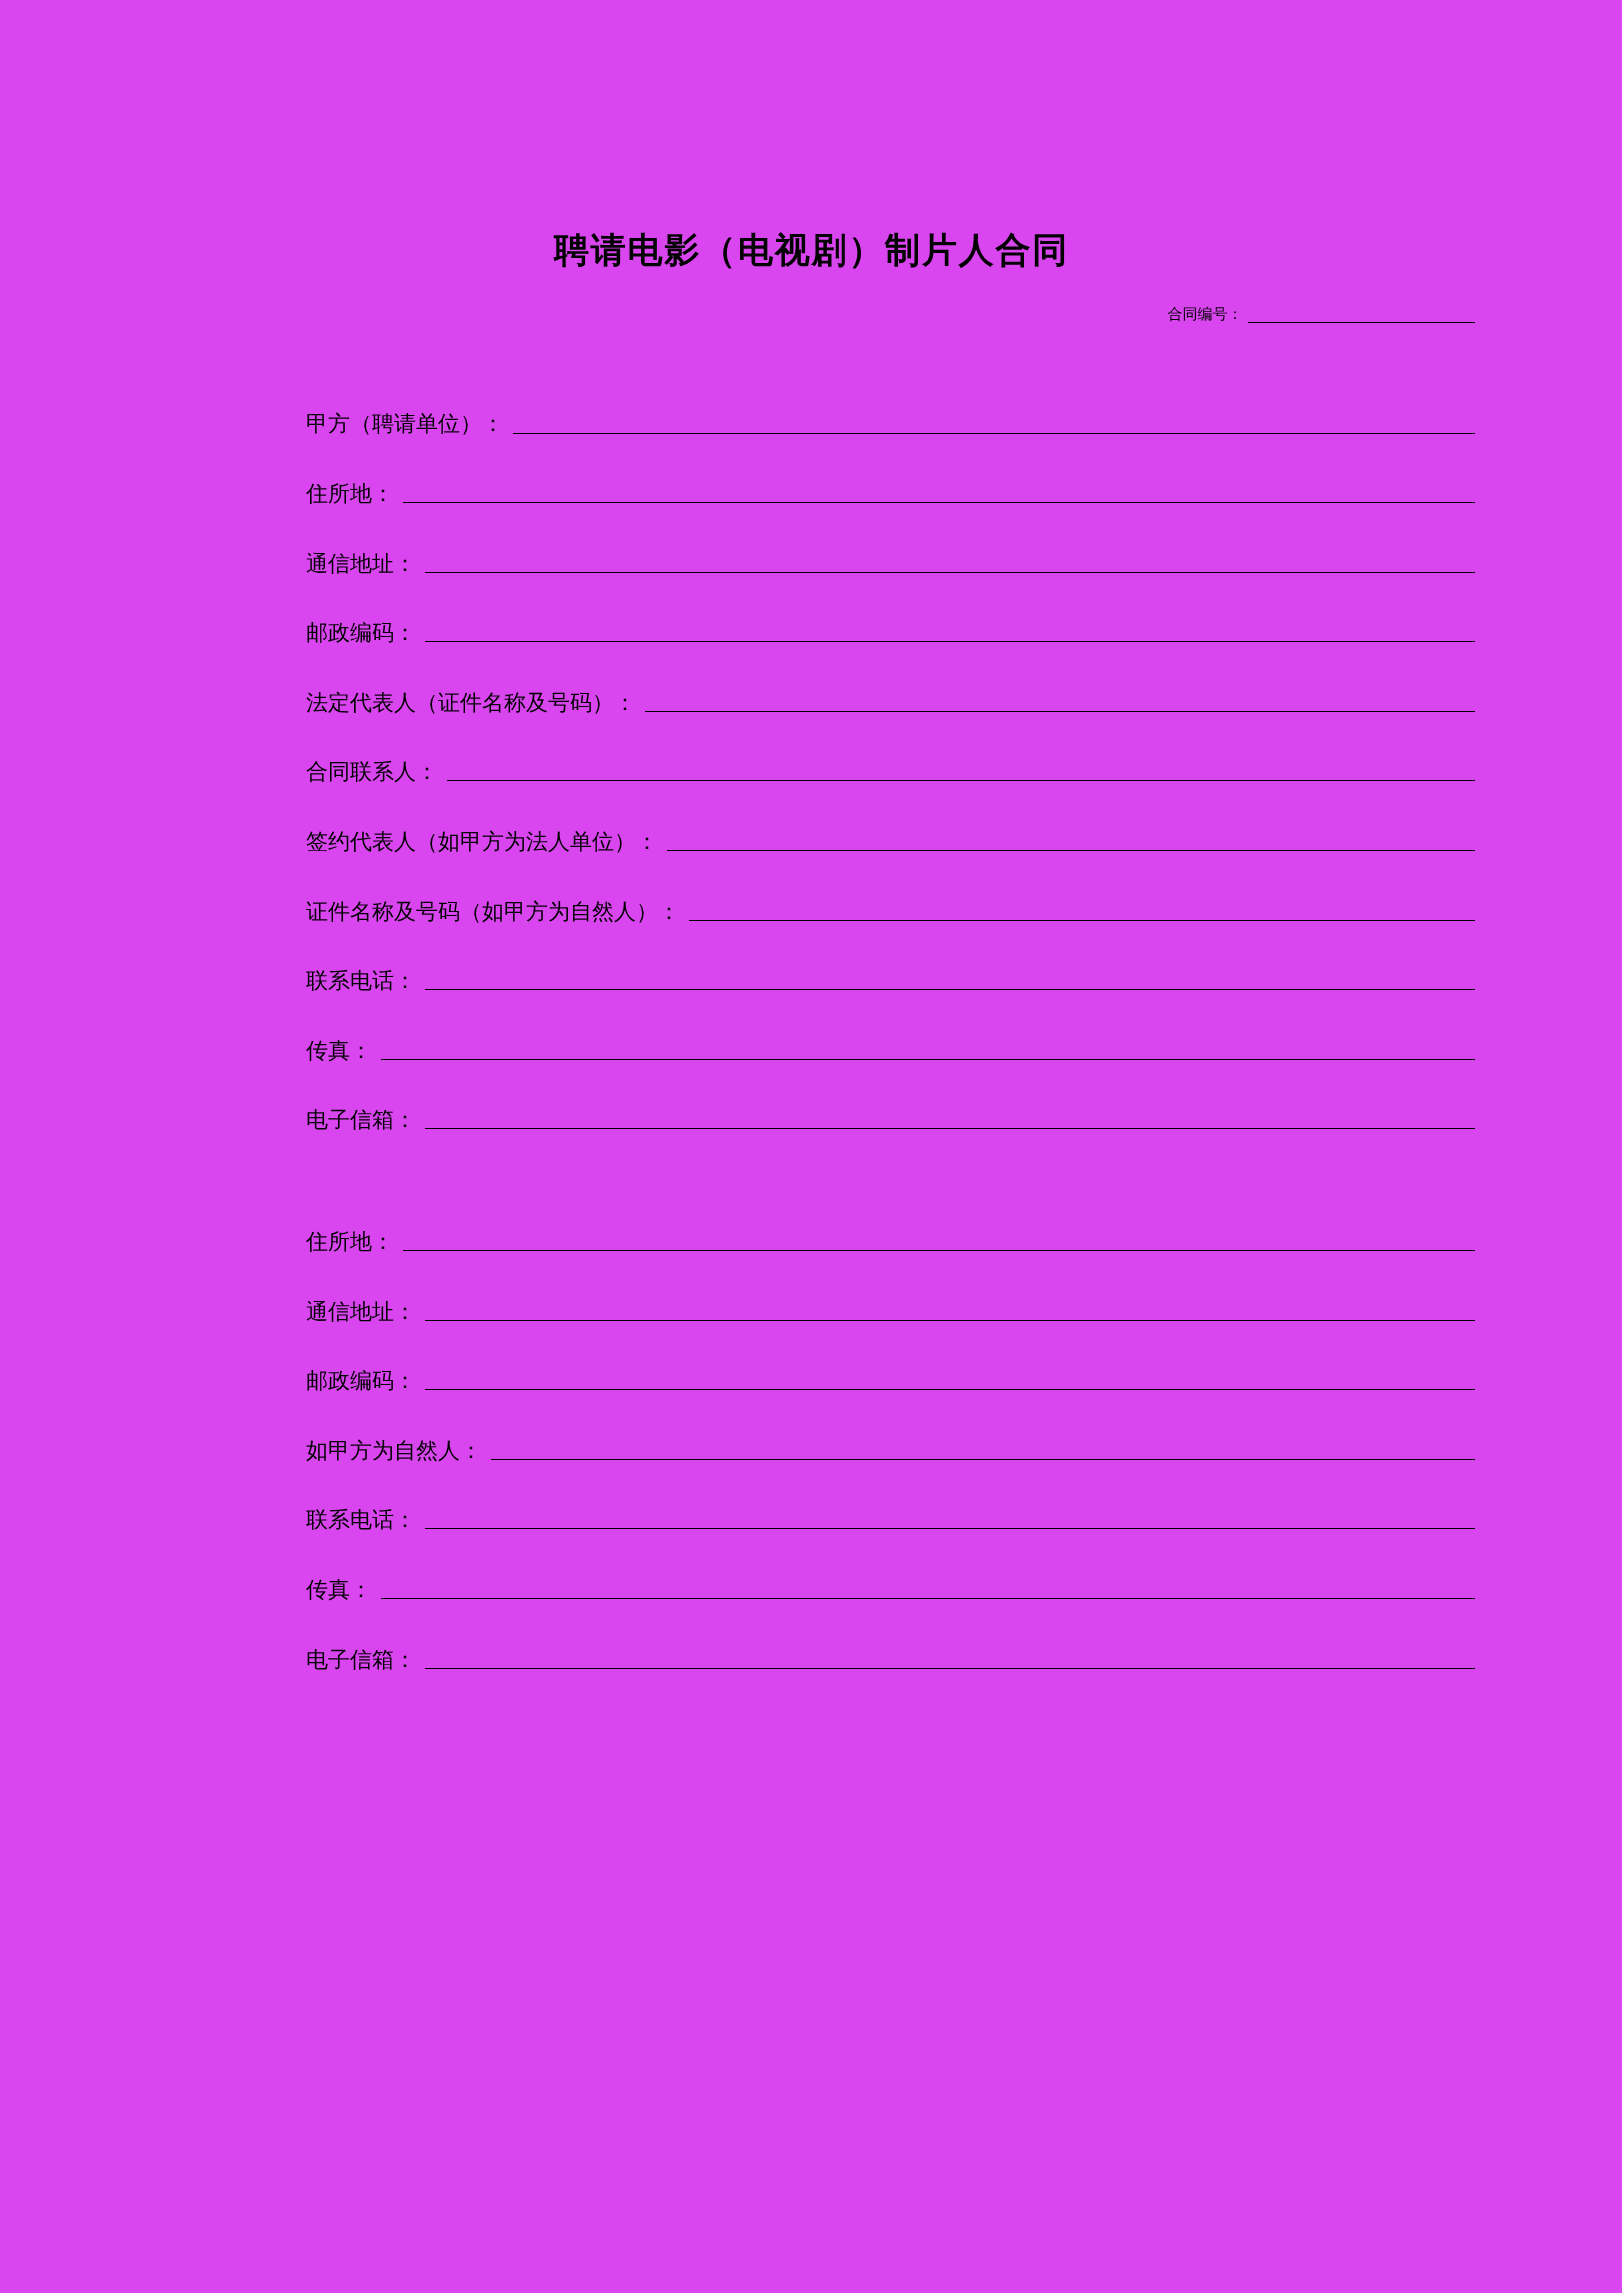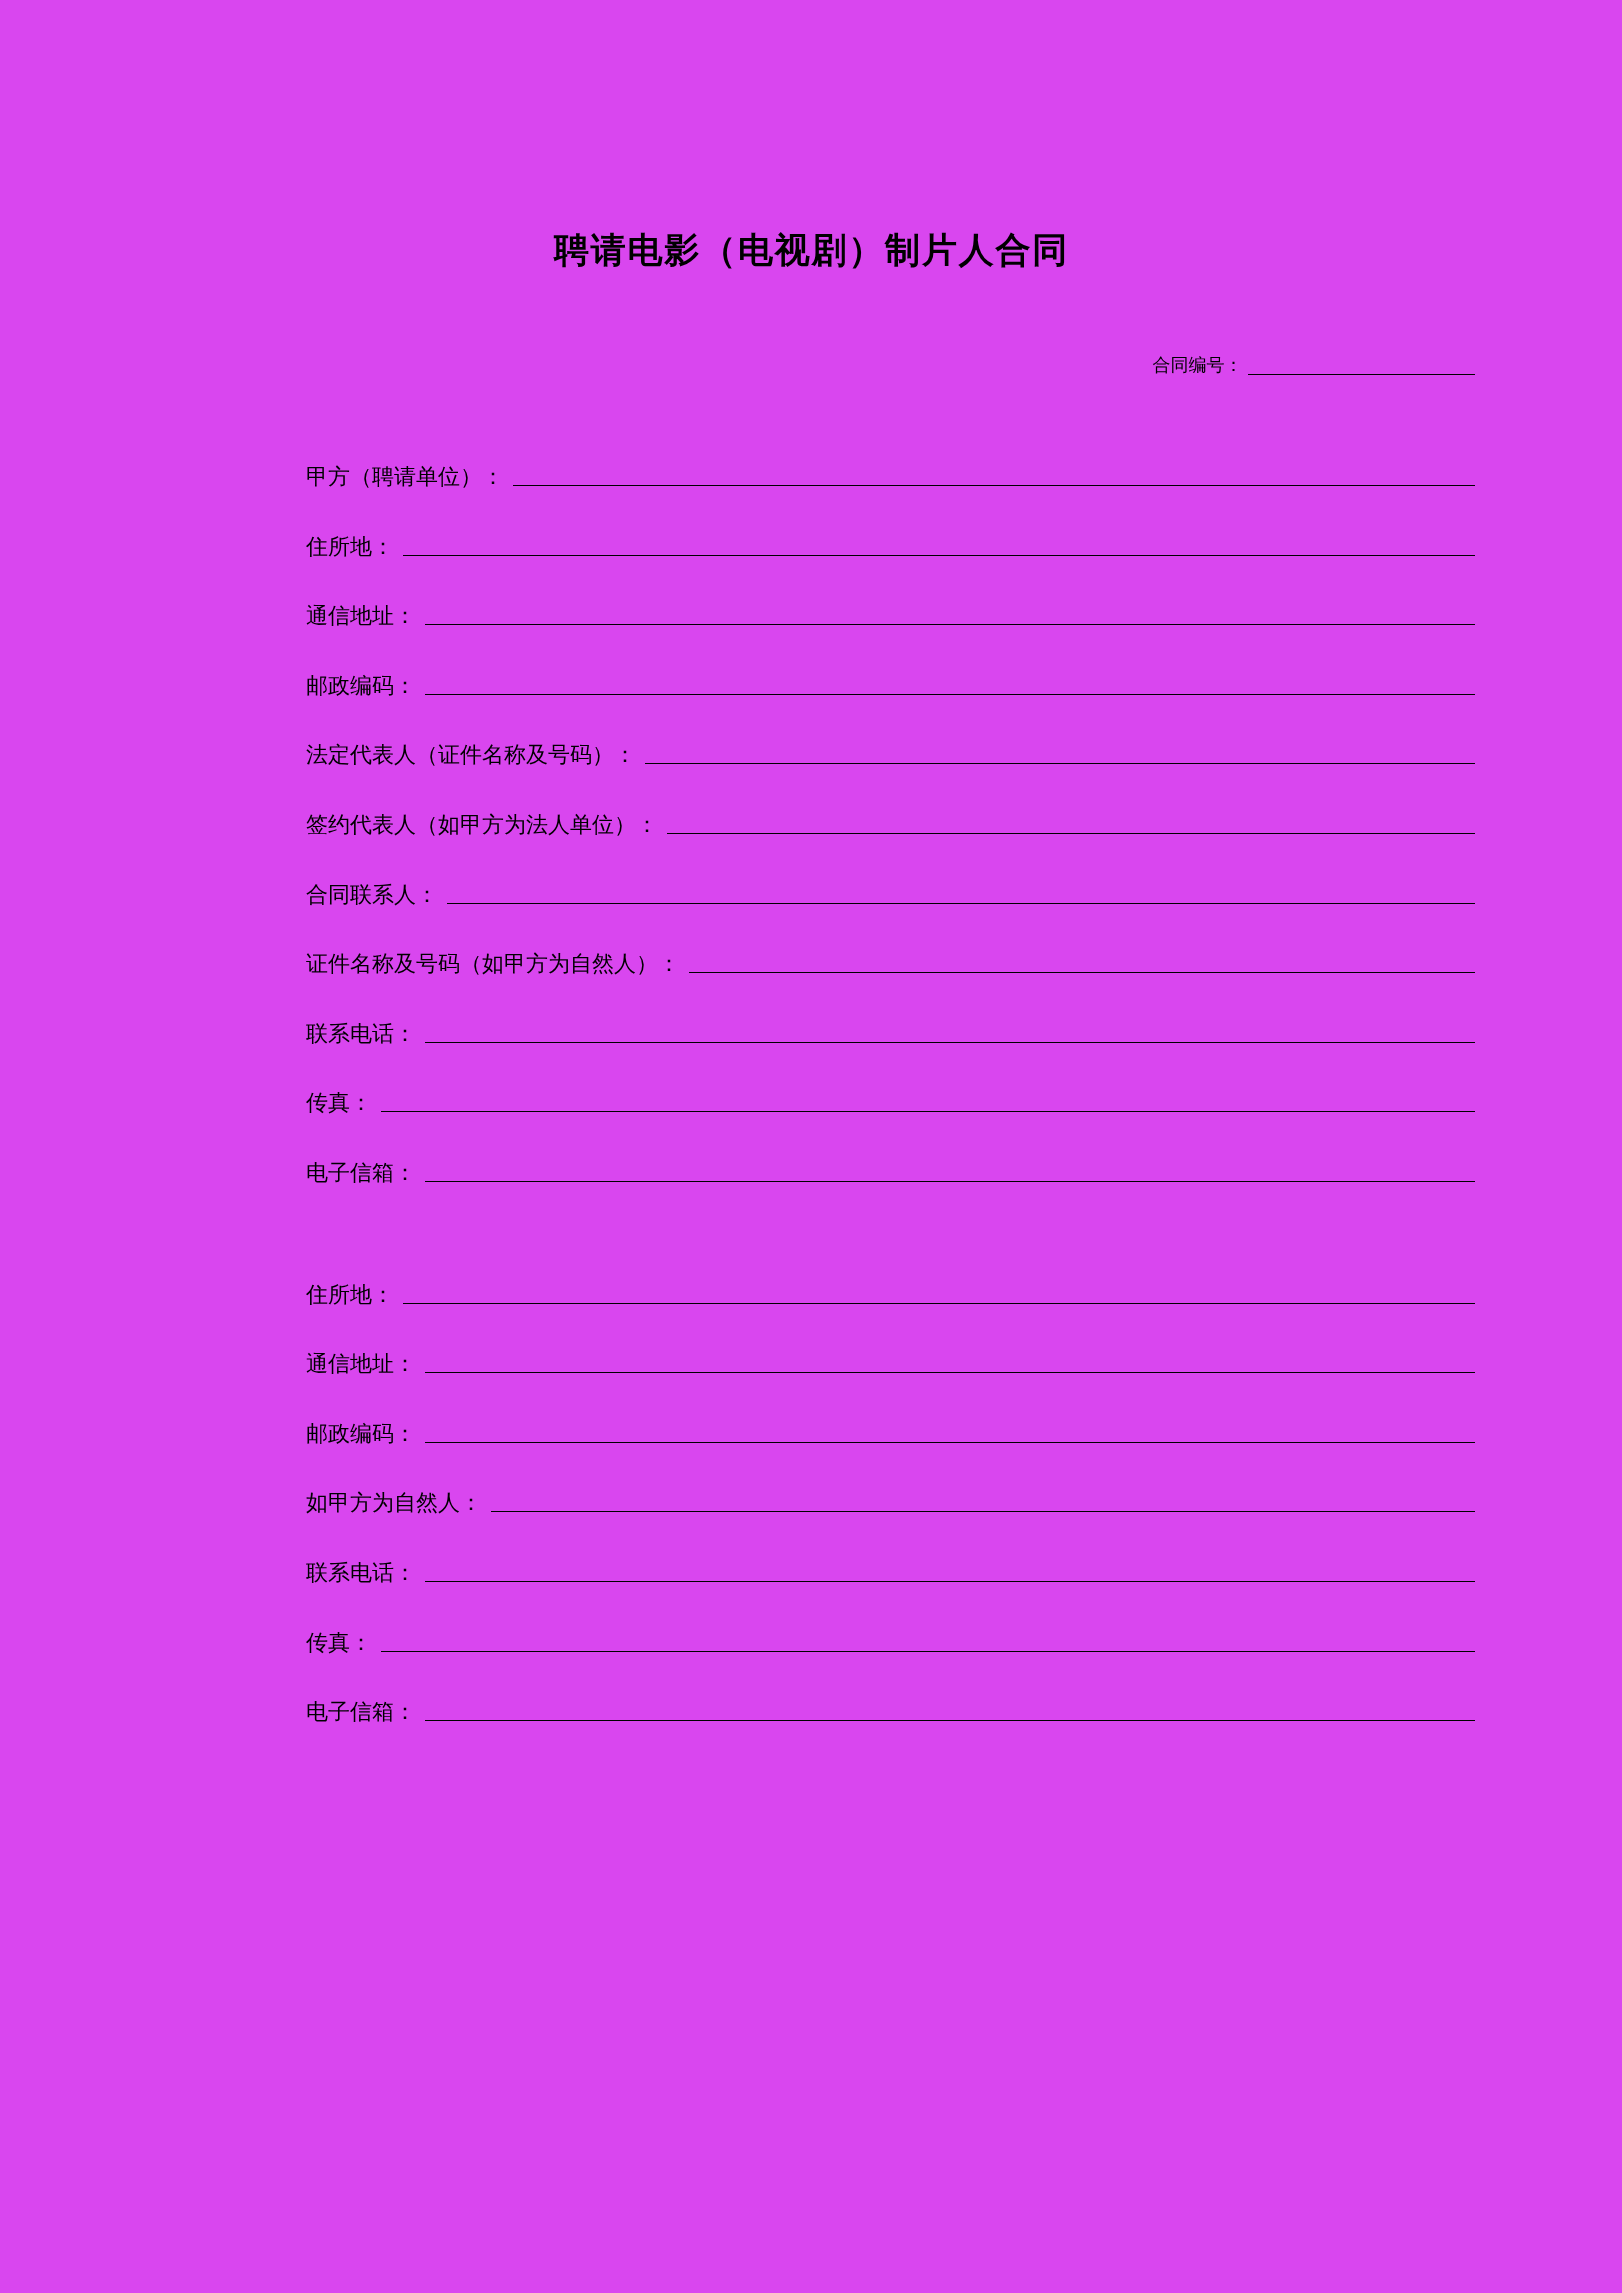--- a/index.html
+++ b/index.html
@@ -25,24 +25,24 @@
   .doc-title {
     text-align: center;
     font-size: 35px;
     font-weight: bold;
     letter-spacing: 1.8px;
     margin: 0;
     padding-top: 229px;
     line-height: 1.2;
   }
   .contract-no {
-    margin-top: 82px;
+    margin-top: 31px;
     padding-right: 148px;
     text-align: right;
-    font-size: 18px;
+    font-size: 15px;
     white-space: nowrap;
   }
   .contract-no .label {
     display: inline-block;
   }
   .contract-no .blank {
     display: inline-block;
     width: 227px;
     border-bottom: 1.8px solid #000;
     height: 20px;
@@ -110,26 +110,26 @@
       <span class="f-label">邮政编码：</span>
       <span class="f-line"></span>
     </div>
 
     <div class="field-row">
       <span class="f-label">法定代表人（证件名称及号码）：</span>
       <span class="f-line"></span>
     </div>
 
     <div class="field-row">
-      <span class="f-label">签约代表人（如甲方为法人单位）：</span>
+      <span class="f-label">合同联系人：</span>
       <span class="f-line"></span>
     </div>
 
     <div class="field-row">
-      <span class="f-label">合同联系人：</span>
+      <span class="f-label">签约代表人（如甲方为法人单位）：</span>
       <span class="f-line"></span>
     </div>
 
     <div class="field-row">
       <span class="f-label">证件名称及号码（如甲方为自然人）：</span>
       <span class="f-line"></span>
     </div>
 
     <div class="field-row">
       <span class="f-label">联系电话：</span>

